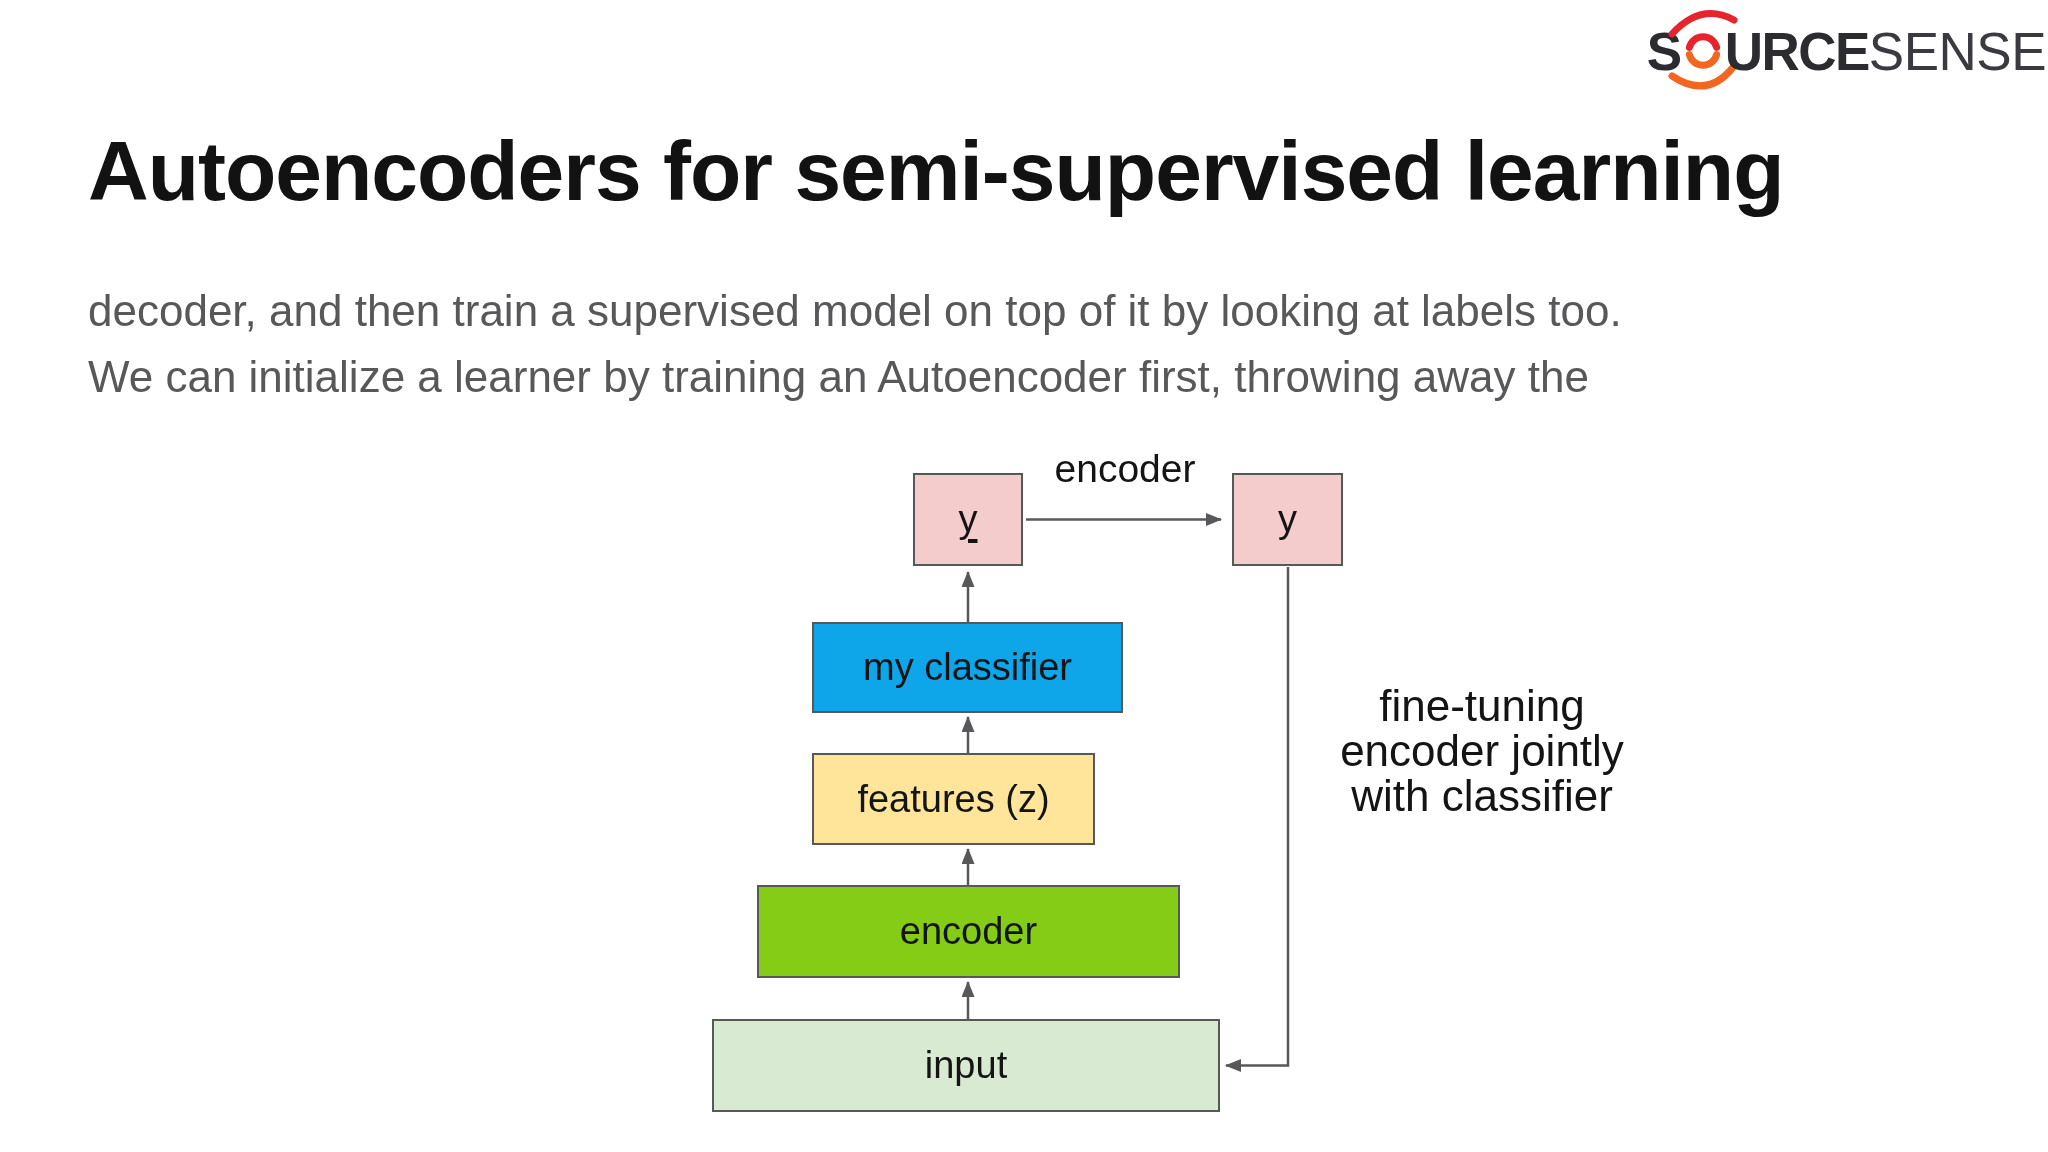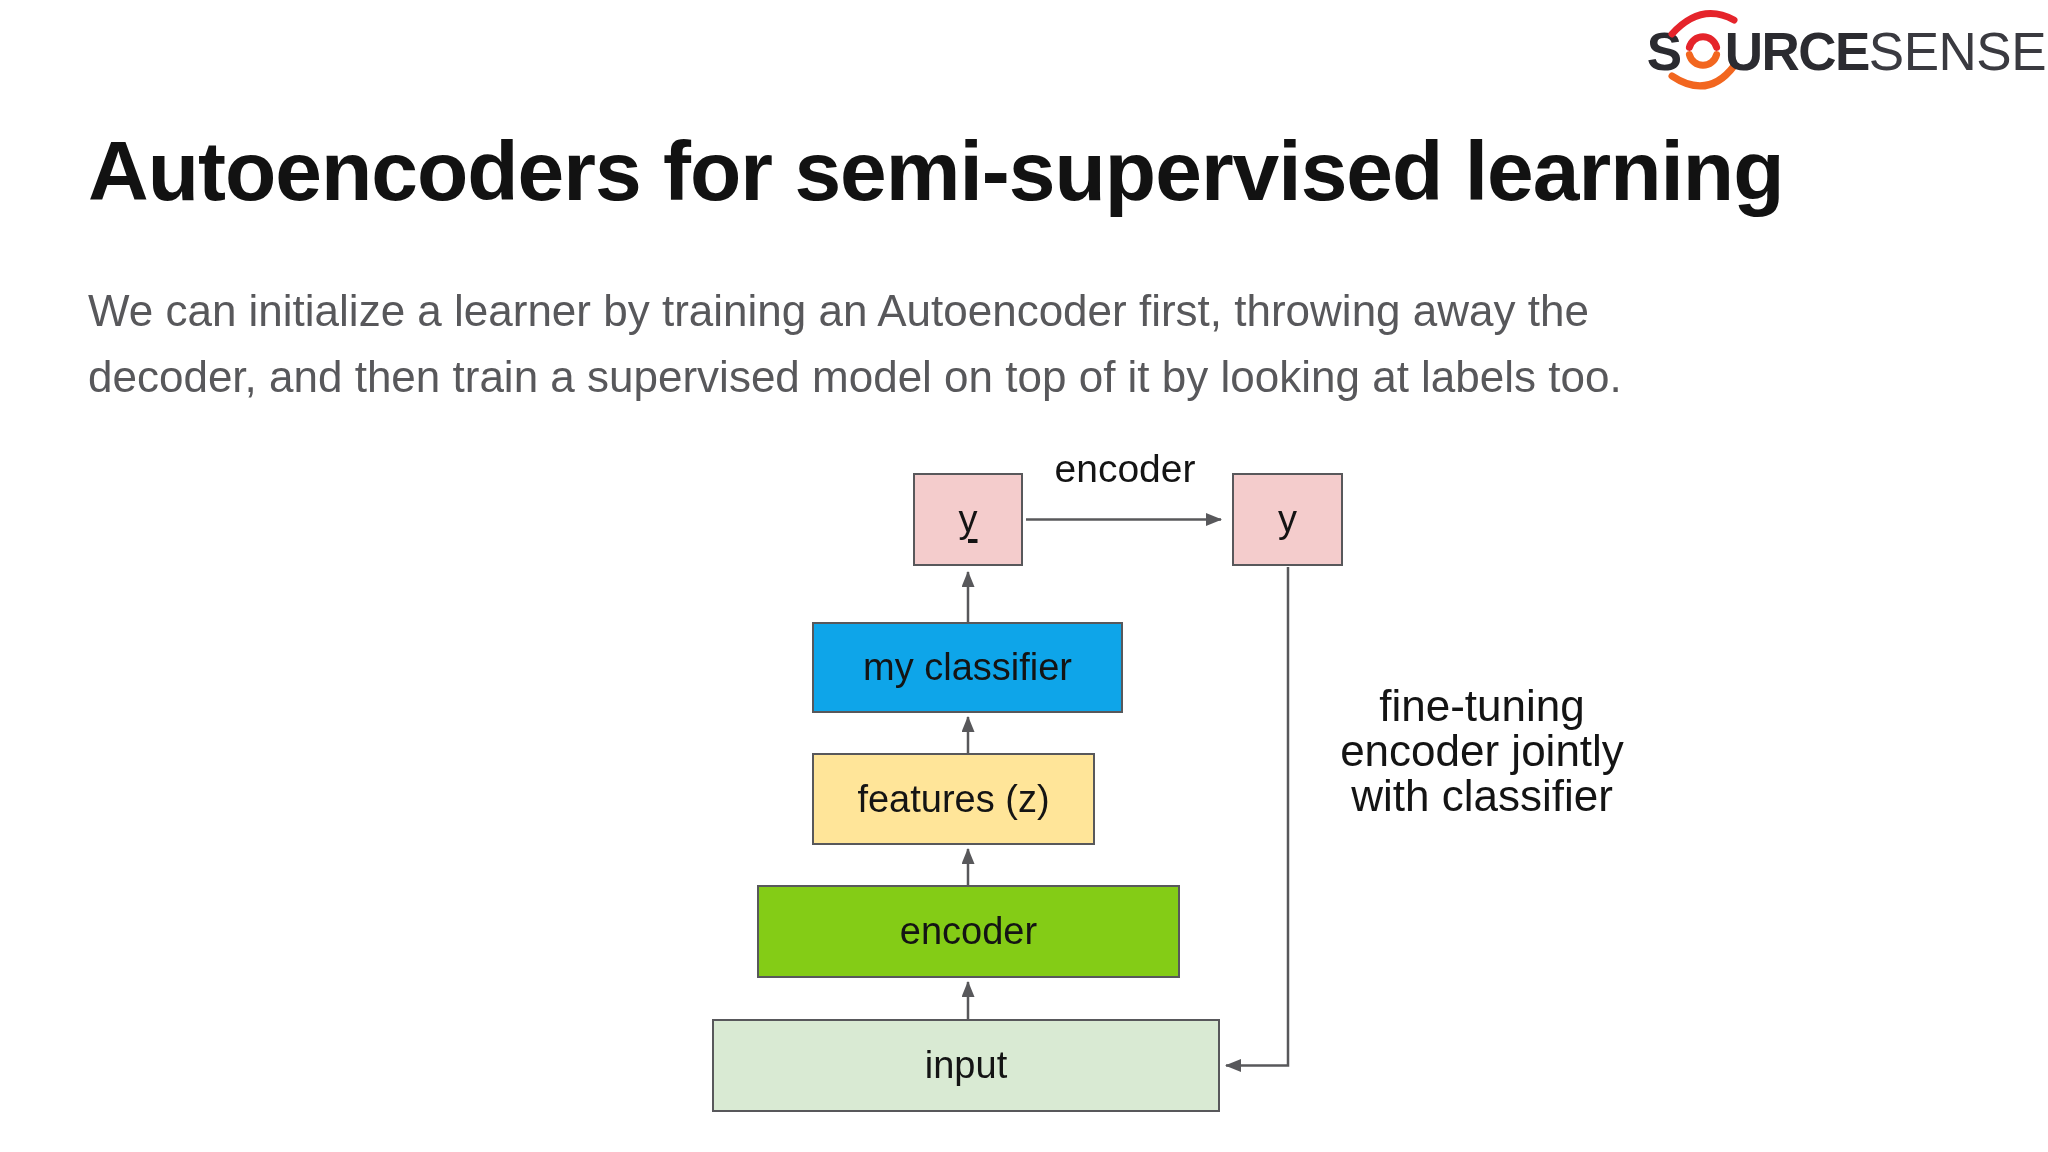--- a/index.html
+++ b/index.html
@@ -69,22 +69,22 @@
       <path d="M66,58 Q40,92 4,68" fill="none" stroke="#f2661f" stroke-width="7" stroke-linecap="round"></path>
       <path d="M21.4,39.4 A14,14 0 0 1 48.6,39.4" fill="none" stroke="#e5242b" stroke-width="7" stroke-linecap="round"></path>
       <path d="M21.4,46.6 A14,14 0 0 0 48.6,46.6" fill="none" stroke="#f2661f" stroke-width="7" stroke-linecap="round"></path>
     </svg>
     <span class="logo-bold">URCE</span>
     <span class="logo-light">SENSE</span>
   </div>
 
   <h1 class="title">Autoencoders for semi-supervised learning</h1>
   <div class="body-text">
+    <span>decoder, and then train a supervised model on top of it by looking at labels too.</span>
     <span>We can initialize a learner by training an Autoencoder first, throwing away the</span>
-    <span>decoder, and then train a supervised model on top of it by looking at labels too.</span>
   </div>
 
   <svg class="wires" viewBox="0 0 2048 1152">
     <defs>
       <marker id="arr" viewBox="0 0 16 13" markerWidth="16" markerHeight="13" refX="15" refY="6.5" orient="auto" markerUnits="userSpaceOnUse">
         <path d="M0,0 L16,6.5 L0,13 Z" fill="#58585b"></path>
       </marker>
     </defs>
     <line x1="1026" y1="519.5" x2="1221" y2="519.5" stroke="#58585b" stroke-width="2.5" marker-end="url(#arr)"></line>
     <line x1="968" y1="622" x2="968" y2="572" stroke="#58585b" stroke-width="2.5" marker-end="url(#arr)"></line>

